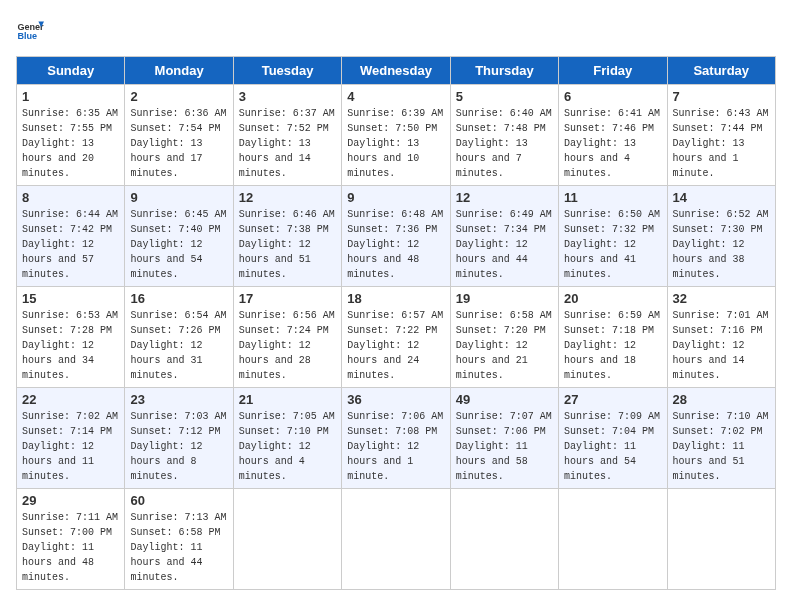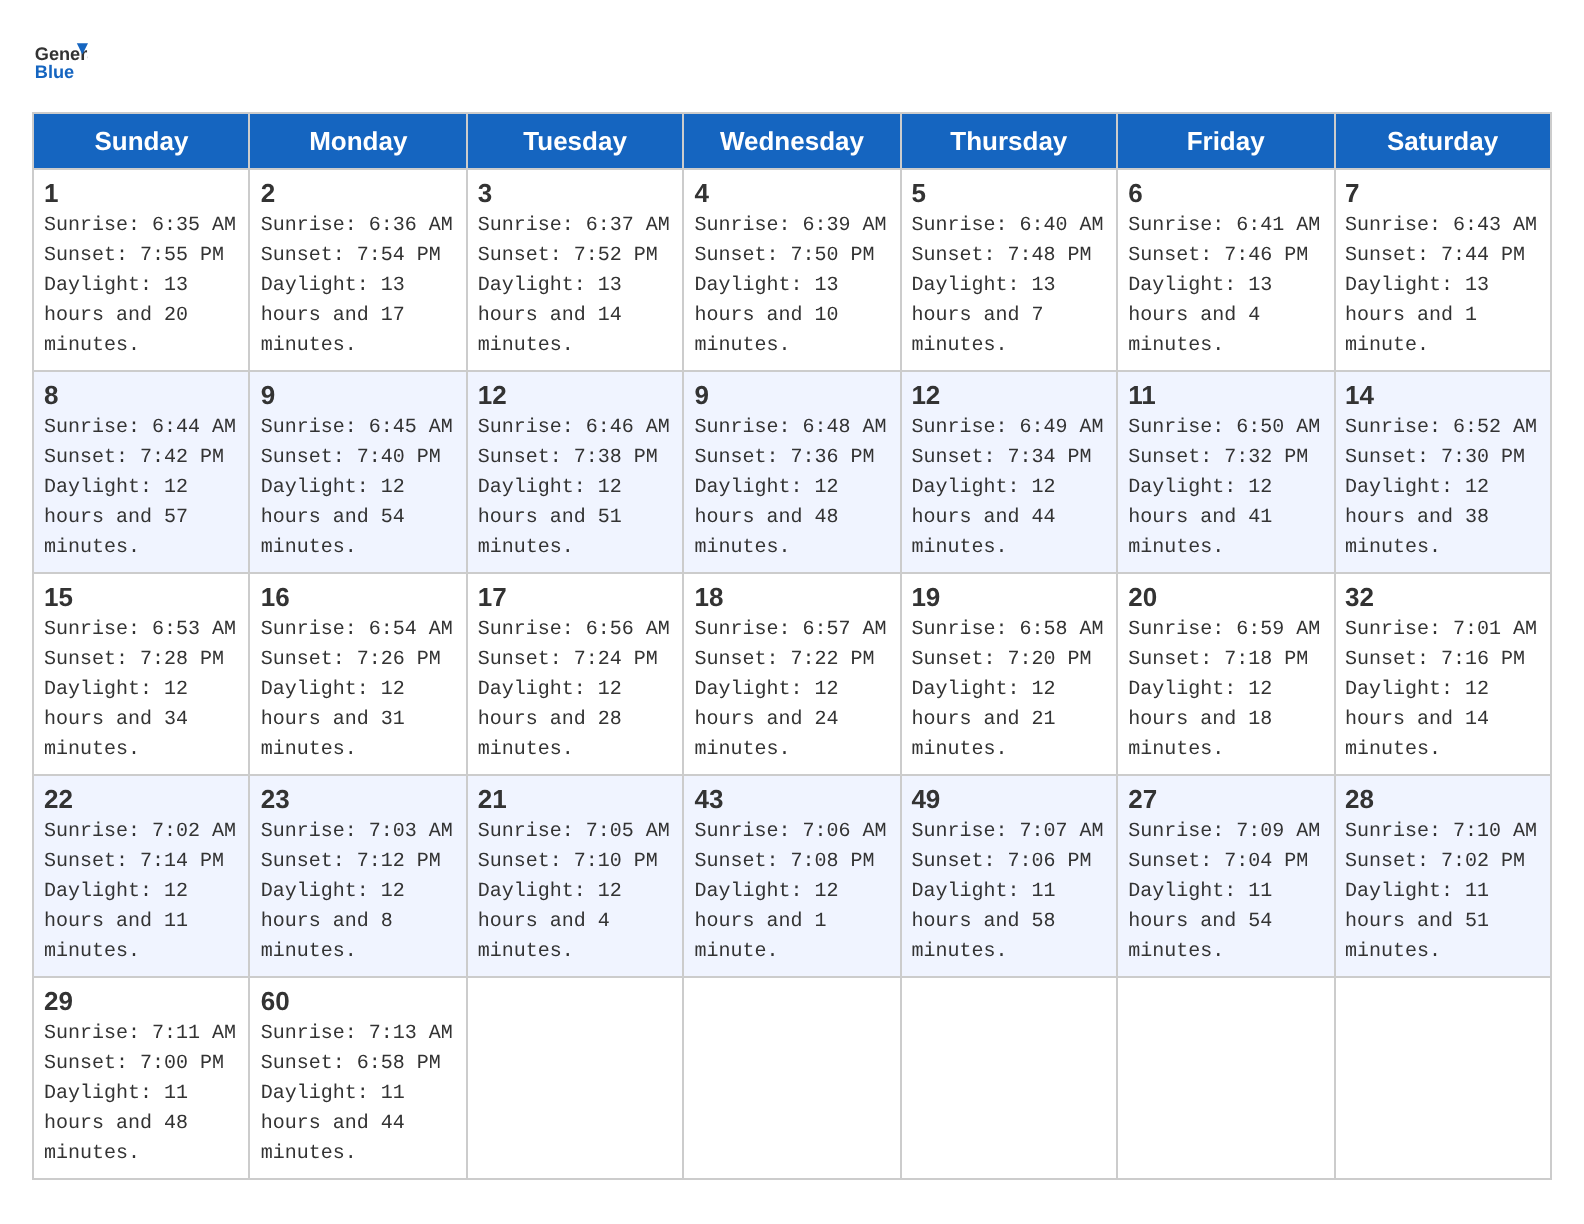--- a/index.html
+++ b/index.html
@@ -134,21 +134,21 @@
         <td><span class="day-number">17</span><span class="day-info">Sunrise: 6:56 AM<br>Sunset: 7:24 PM<br>Daylight: 12 hours and 28 minutes.</span></td>
         <td><span class="day-number">18</span><span class="day-info">Sunrise: 6:57 AM<br>Sunset: 7:22 PM<br>Daylight: 12 hours and 24 minutes.</span></td>
         <td><span class="day-number">19</span><span class="day-info">Sunrise: 6:58 AM<br>Sunset: 7:20 PM<br>Daylight: 12 hours and 21 minutes.</span></td>
         <td><span class="day-number">20</span><span class="day-info">Sunrise: 6:59 AM<br>Sunset: 7:18 PM<br>Daylight: 12 hours and 18 minutes.</span></td>
         <td><span class="day-number">32</span><span class="day-info">Sunrise: 7:01 AM<br>Sunset: 7:16 PM<br>Daylight: 12 hours and 14 minutes.</span></td>
       </tr>
       <tr>
         <td><span class="day-number">22</span><span class="day-info">Sunrise: 7:02 AM<br>Sunset: 7:14 PM<br>Daylight: 12 hours and 11 minutes.</span></td>
         <td><span class="day-number">23</span><span class="day-info">Sunrise: 7:03 AM<br>Sunset: 7:12 PM<br>Daylight: 12 hours and 8 minutes.</span></td>
         <td><span class="day-number">21</span><span class="day-info">Sunrise: 7:05 AM<br>Sunset: 7:10 PM<br>Daylight: 12 hours and 4 minutes.</span></td>
-        <td><span class="day-number">43</span><span class="day-info">Sunrise: 7:06 AM<br>Sunset: 7:08 PM<br>Daylight: 12 hours and 1 minute.</span></td>
+        <td><span class="day-number">36</span><span class="day-info">Sunrise: 7:06 AM<br>Sunset: 7:08 PM<br>Daylight: 12 hours and 1 minute.</span></td>
         <td><span class="day-number">49</span><span class="day-info">Sunrise: 7:07 AM<br>Sunset: 7:06 PM<br>Daylight: 11 hours and 58 minutes.</span></td>
         <td><span class="day-number">27</span><span class="day-info">Sunrise: 7:09 AM<br>Sunset: 7:04 PM<br>Daylight: 11 hours and 54 minutes.</span></td>
         <td><span class="day-number">28</span><span class="day-info">Sunrise: 7:10 AM<br>Sunset: 7:02 PM<br>Daylight: 11 hours and 51 minutes.</span></td>
       </tr>
       <tr>
         <td><span class="day-number">29</span><span class="day-info">Sunrise: 7:11 AM<br>Sunset: 7:00 PM<br>Daylight: 11 hours and 48 minutes.</span></td>
         <td><span class="day-number">60</span><span class="day-info">Sunrise: 7:13 AM<br>Sunset: 6:58 PM<br>Daylight: 11 hours and 44 minutes.</span></td>
         <td class="empty"></td>
         <td class="empty"></td>
         <td class="empty"></td>

